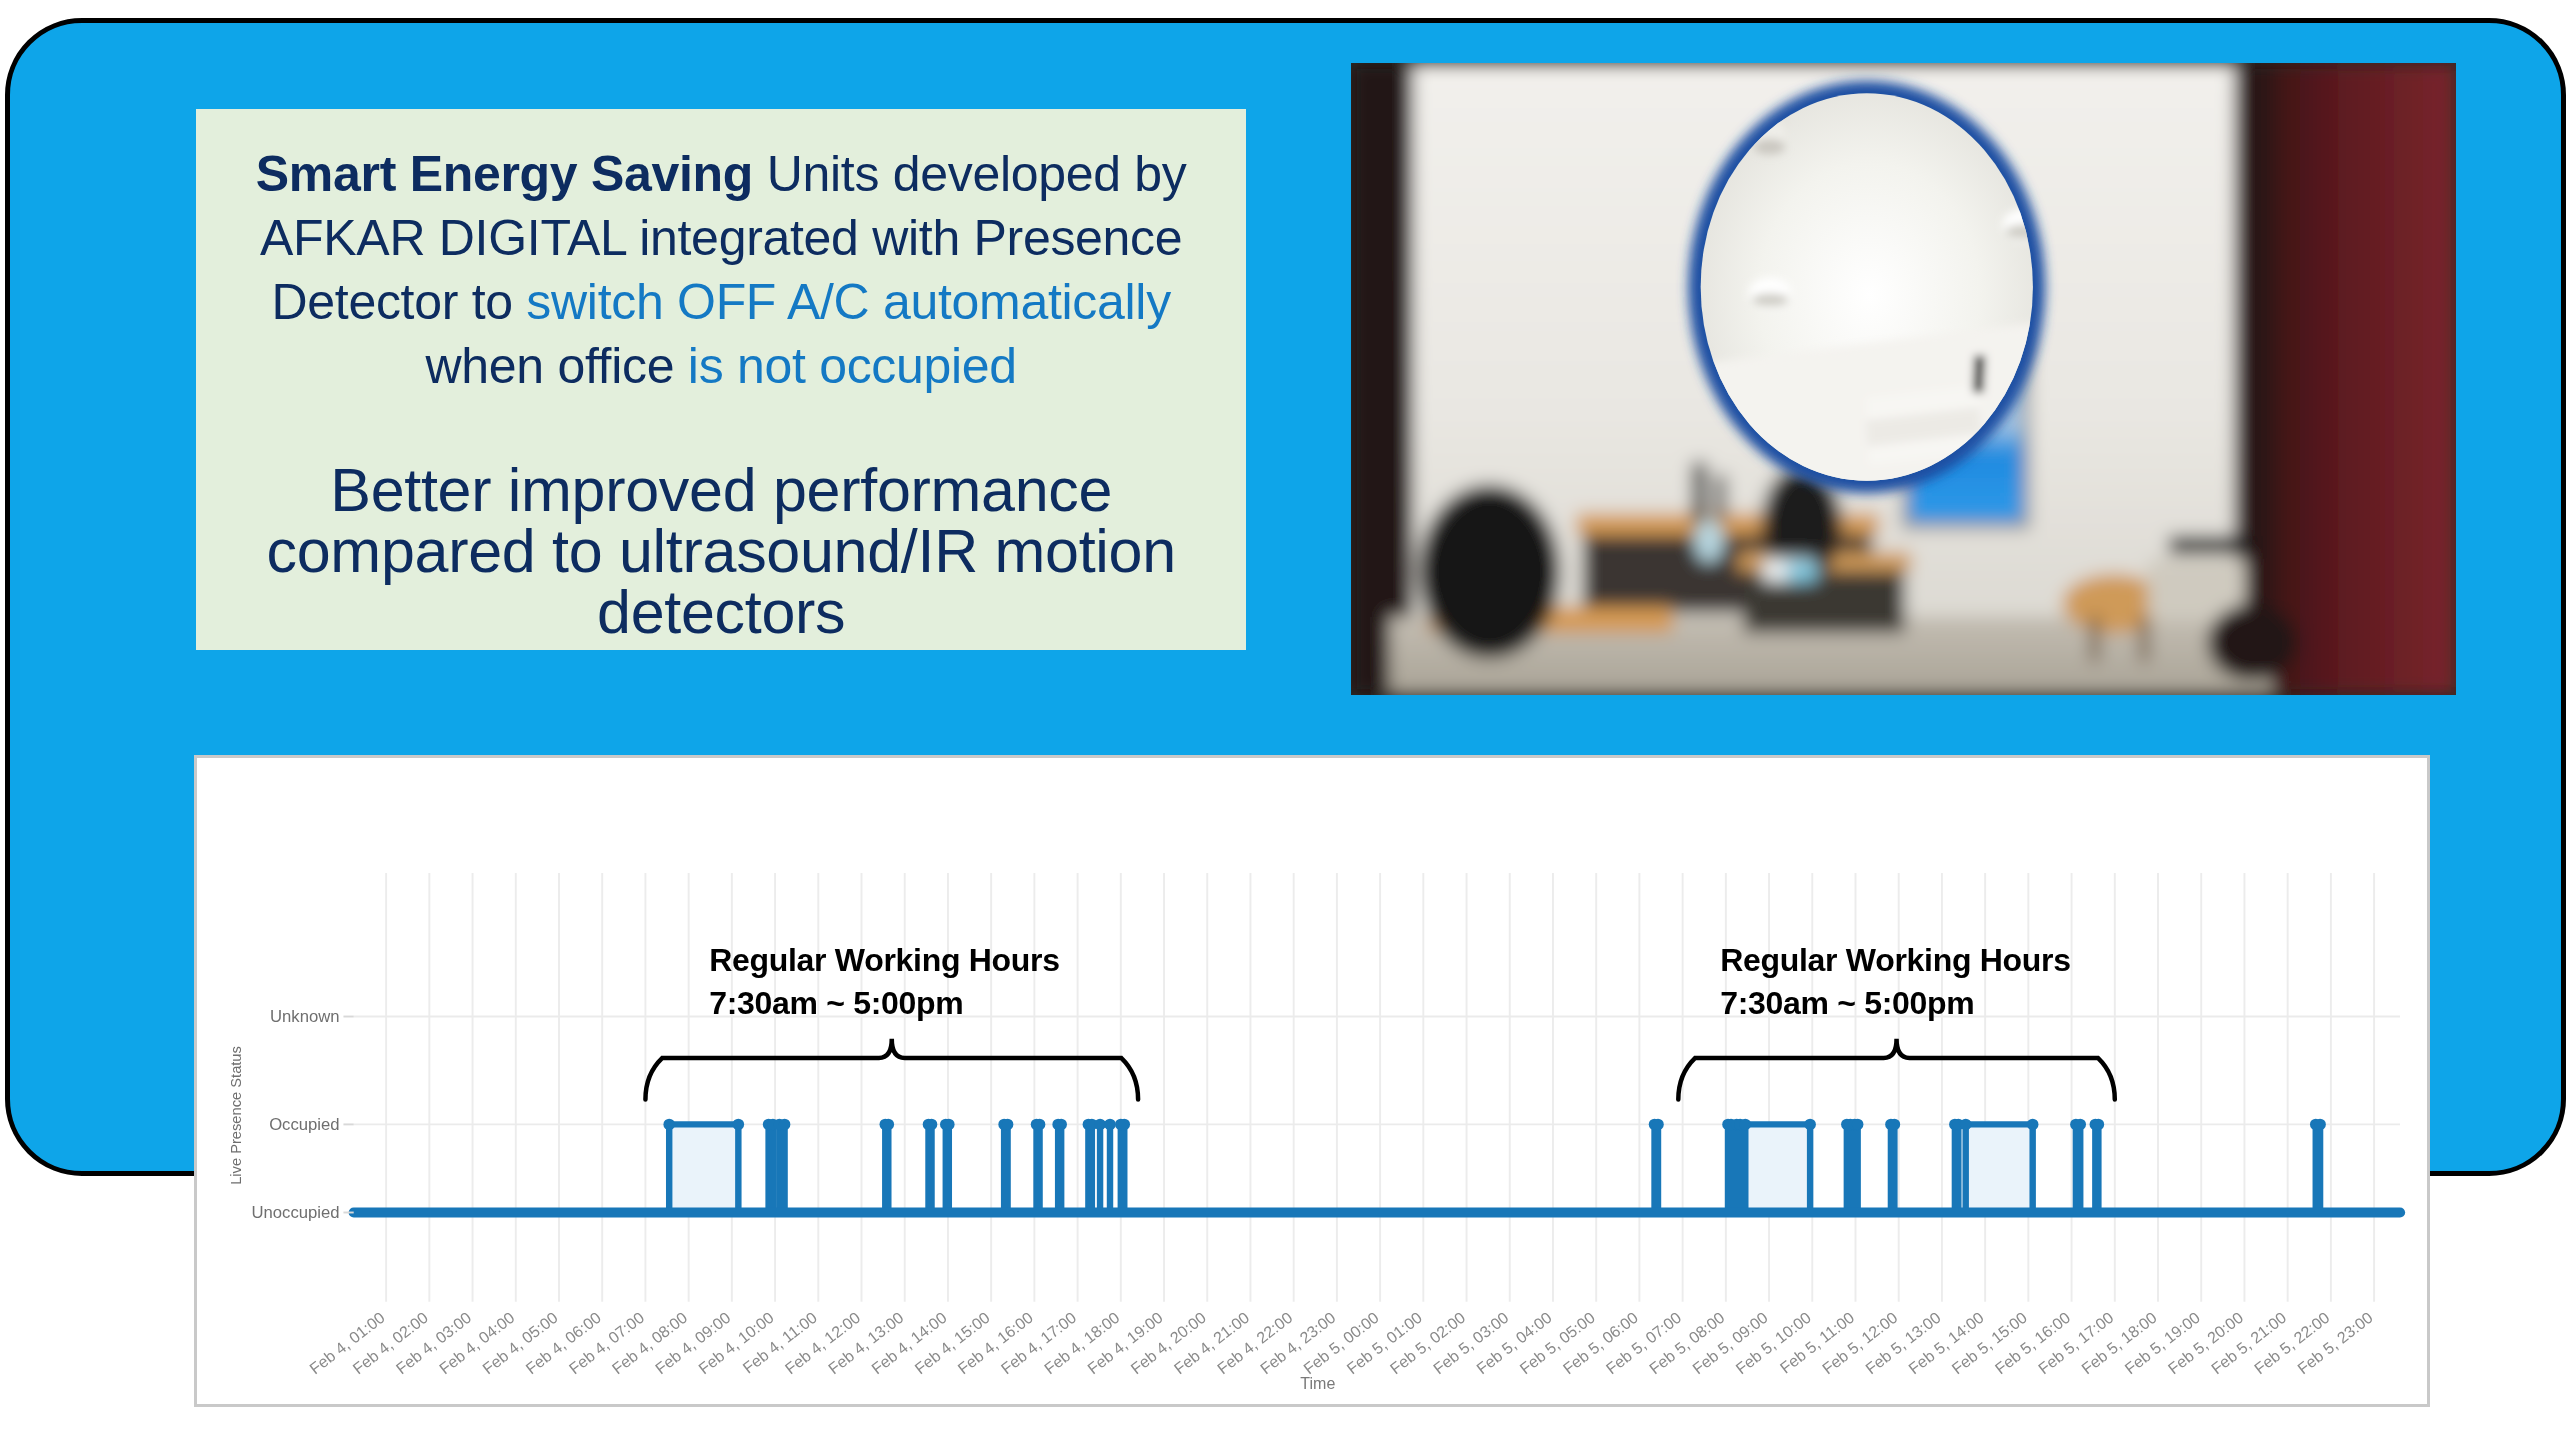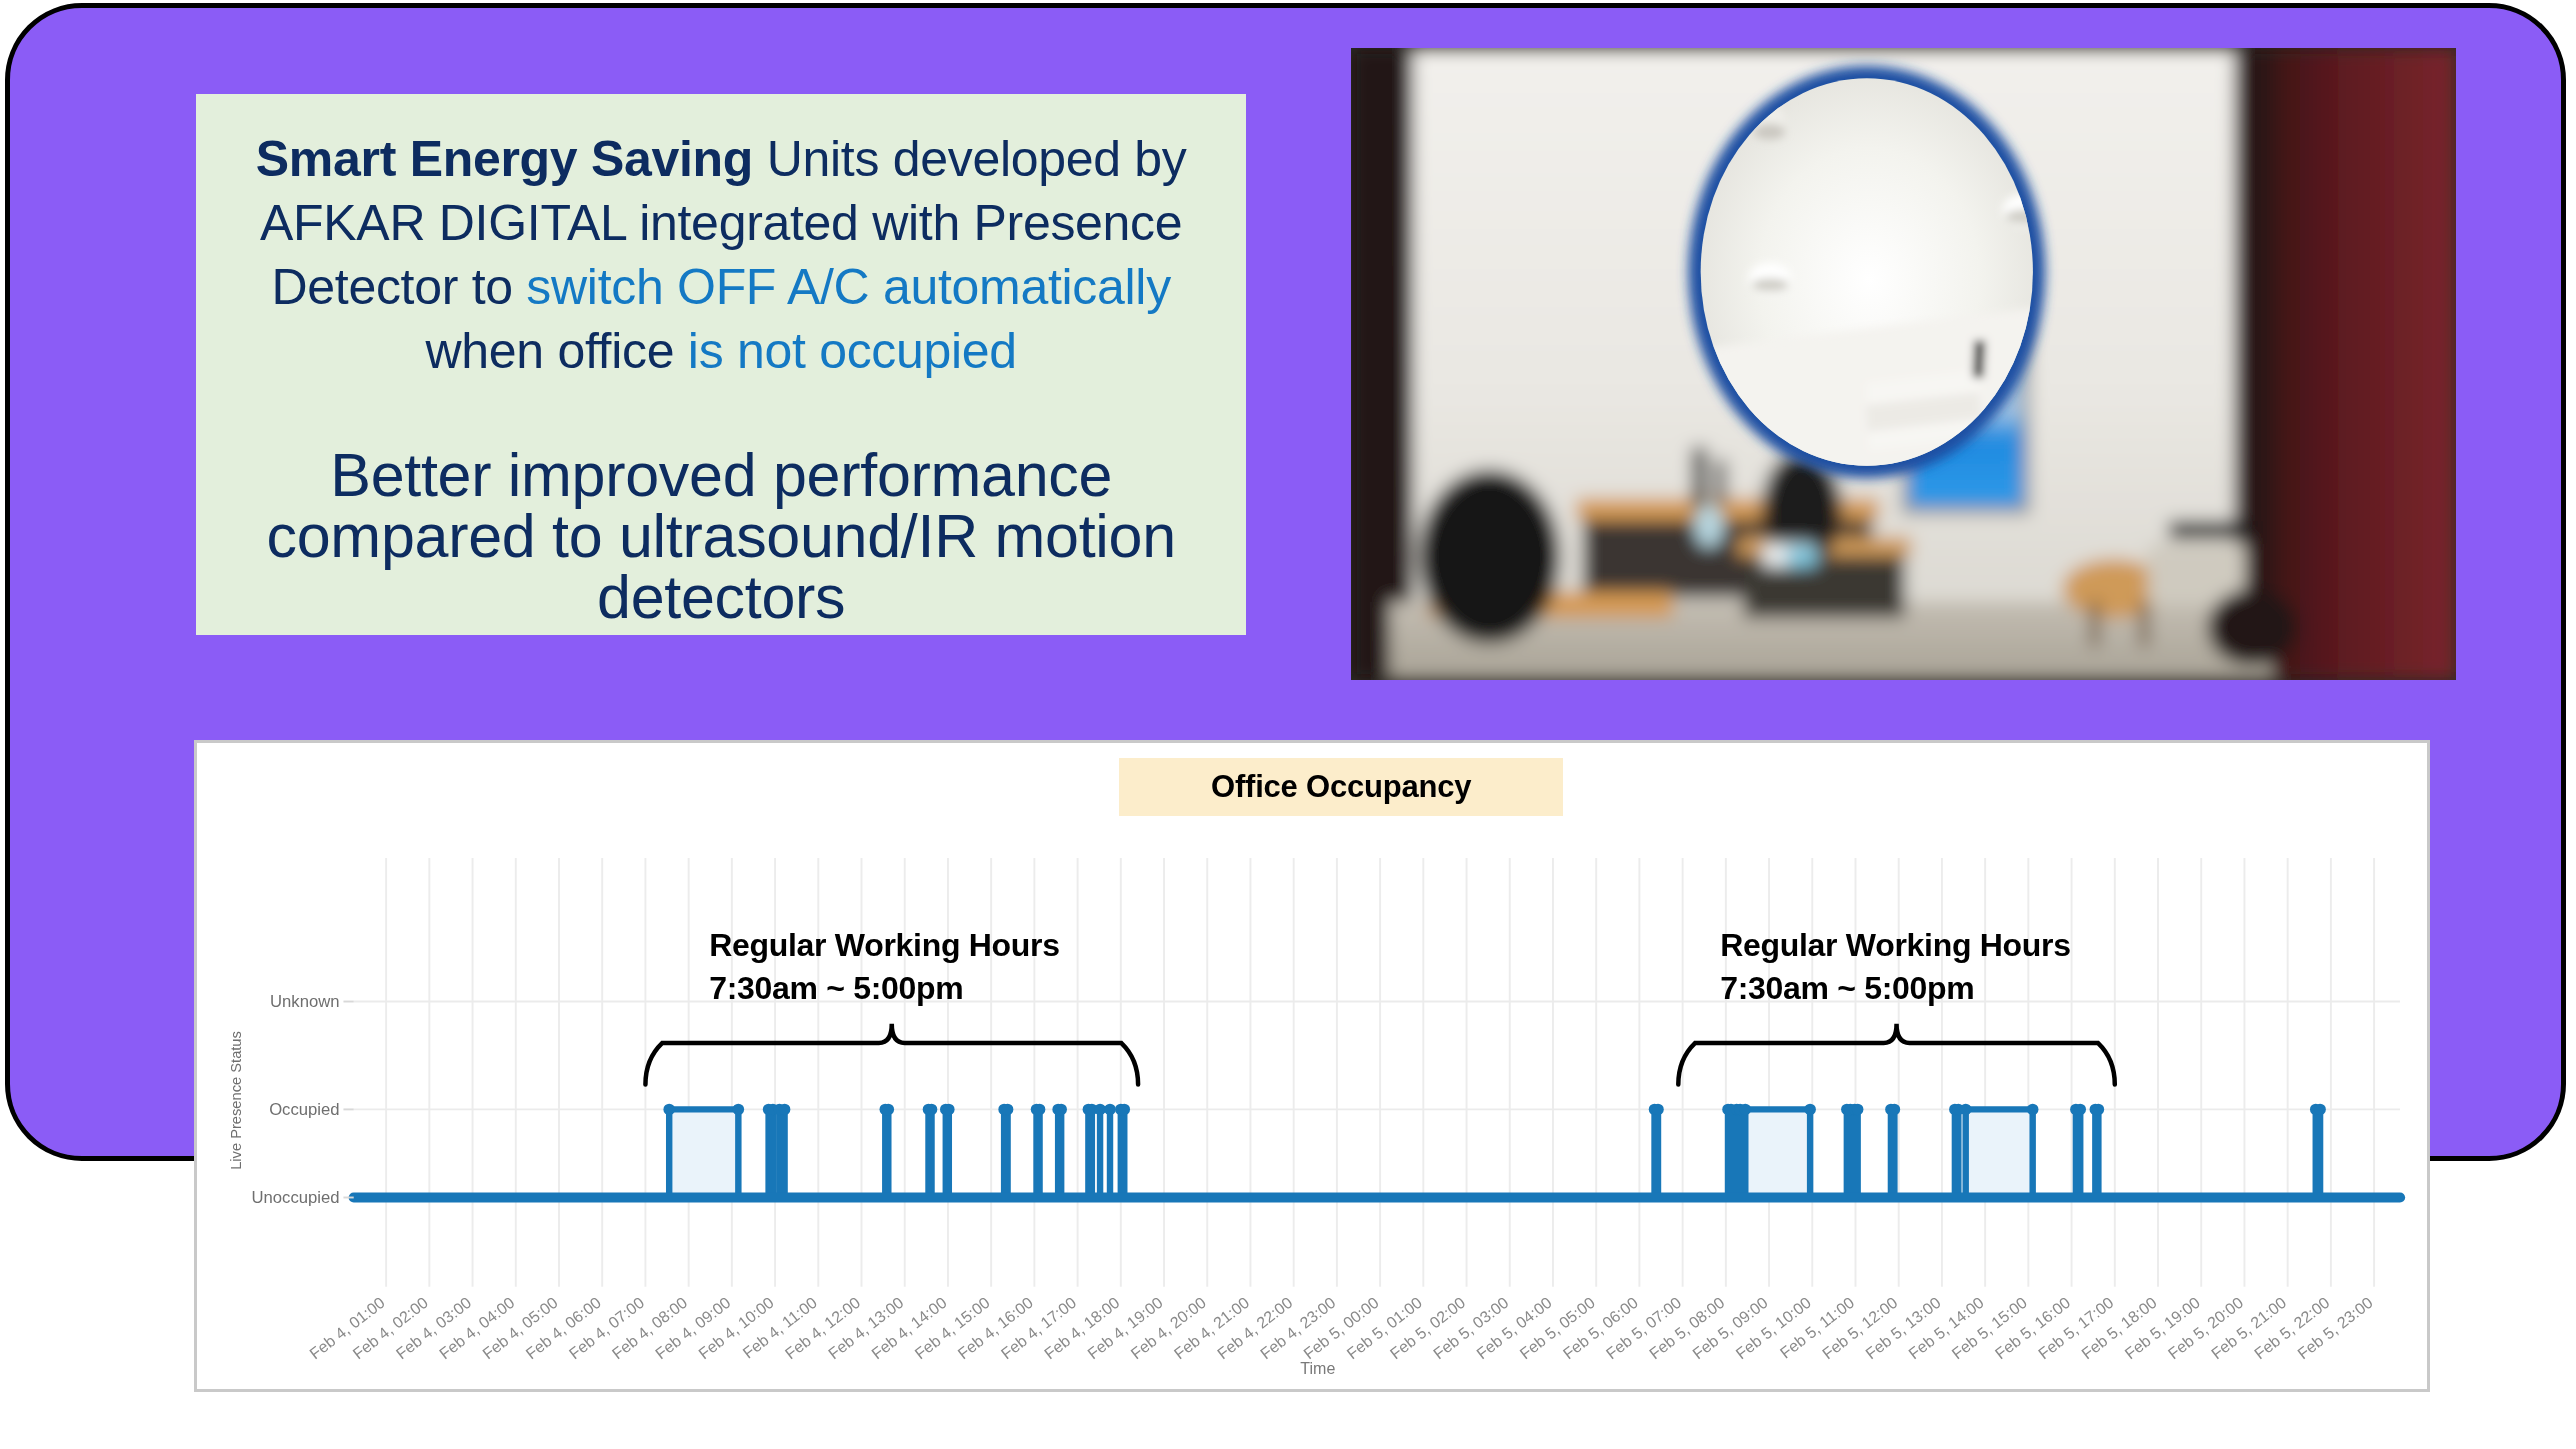--- a/index.html
+++ b/index.html
@@ -3,23 +3,23 @@
 <meta charset="utf-8">
 <style>
   html,body{margin:0;padding:0;}
   body{
     width:2576px;height:1449px;background:#ffffff;
     font-family:"Liberation Sans","DejaVu Sans",sans-serif;
     overflow:hidden;position:relative;
   }
   
   #slide-frame{
-    position:absolute;left:5.2px;top:3px;width:2561px;height:1158px;
+    position:absolute;left:5.2px;top:18px;width:2561px;height:1158px;
     border:5.8px solid #000000;border-radius:77px;box-sizing:border-box;
-    background:#8b5cf6;
+    background:#0ea5e9;
   }
   
   #callout-box{
     position:absolute;left:186px;top:86px;width:1050px;height:541px;
     background:#e3efdc;box-sizing:border-box;
     display:flex;flex-direction:column;justify-content:flex-start;
     padding:33px 23px 0 23px;
   }
   .callout-para{
     text-align:center;color:#0d2c60;
@@ -350,23 +350,20 @@
         </g>
       <g id="brackets">
           <path d="M698.1816261879619 535 Q698.1816261879619 495 724.1816261879619 470 L1061.7127771911296 470 Q1081.7127771911296 470 1081.7127771911296 440 Q1081.7127771911296 470 1101.7127771911296 470 L1439.2439281942975 470 Q1465.2439281942975 495 1465.2439281942975 535" fill="none" stroke="#000" stroke-width="7" stroke-linecap="round"></path>
           <path d="M2306.3210137275605 535 Q2306.3210137275605 495 2332.3210137275605 470 L2626.116156282999 470 Q2646.116156282999 470 2646.116156282999 440 Q2646.116156282999 470 2666.116156282999 470 L2959.9112988384372 470 Q2985.9112988384372 495 2985.9112988384372 535" fill="none" stroke="#000" stroke-width="7" stroke-linecap="round"></path>
         </g>
       <text id="ylabel-text" x="68" y="560" fill="#6f6f6f" font-size="23" font-family="Liberation Sans, sans-serif" transform="rotate(-90 68 560)" text-anchor="middle">Live Presence Status</text>
       <text id="xlabel-text" x="1745" y="988" fill="#7a7a7a" font-size="25" text-anchor="middle" font-family="Liberation Sans, sans-serif">Time</text>
     </svg>
   </div>
 
-  <div id="chart-title-pill">
-    <span>Office Occupancy</span>
-  </div>
 
   <div class="anno" id="anno-1">
     <div>Regular Working Hours</div>
     <div>7:30am ~ 5:00pm</div>
   </div>
   <div class="anno" id="anno-2">
     <div>Regular Working Hours</div>
     <div>7:30am ~ 5:00pm</div>
   </div>
 

